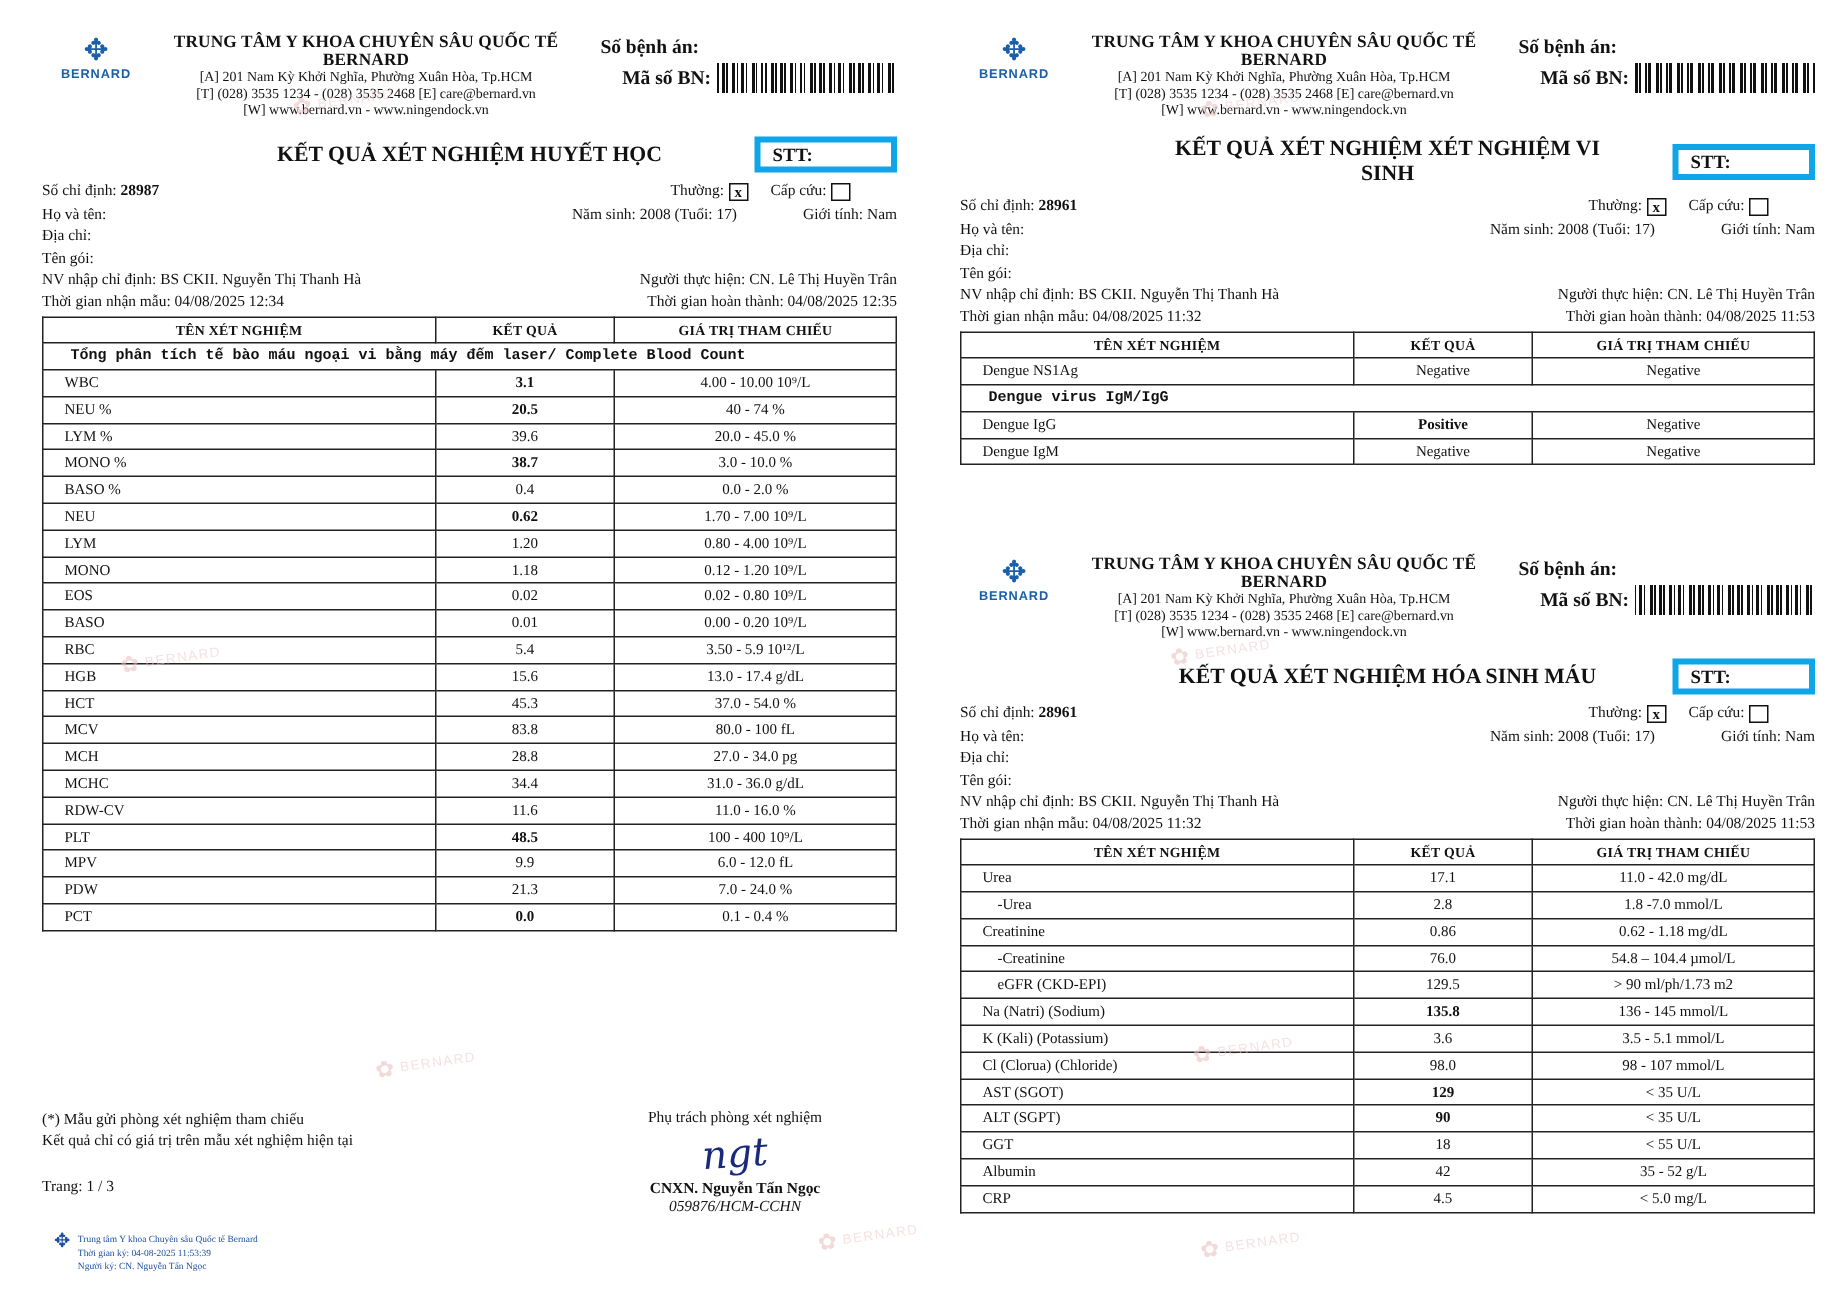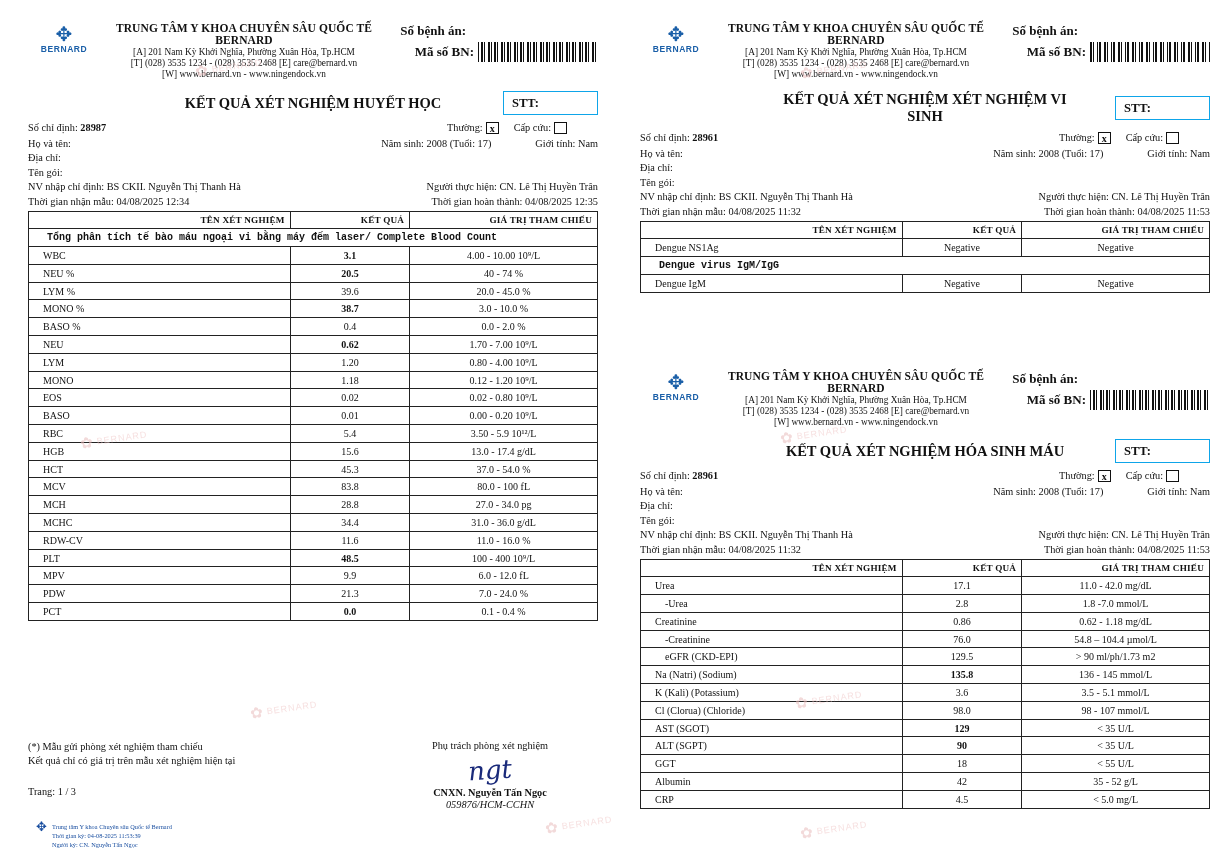--- a/index.html
+++ b/index.html
@@ -68,21 +68,21 @@
 
   .title-row {
     display: flex; align-items: center; justify-content: center;
     margin-top: 12px; position: relative; gap: 39px;
   }
   .doc-title {
     font-weight: bold; font-size: 14.5px; text-align: center;
     flex: 1;
   }
   .stt-box {
-    border: 1px solid #0ea5e9; width: 95px; height: 24px;
+    border: 4px solid #0ea5e9; width: 95px; height: 24px;
     display: flex; align-items: center; padding-left: 8px;
     font-weight: bold; font-size: 12.5px;
   }
 
   .meta { margin-top: 7px; font-size: 10.3px; }
   .meta .line { display: flex; margin-bottom: 3.5px; }
   .meta .lbl { font-weight: normal; }
   .grow { flex: 1; }
   .chk {
     display: inline-block; width: 13px; height: 12px;
@@ -92,21 +92,21 @@
   }
 
   table.res {
     width: 100%; border-collapse: collapse; margin-top: 4px;
     font-size: 10px;
   }
   table.res th, table.res td {
     border: 1px solid #222; padding: 2px 5px; height: 17.8px;
   }
   table.res th {
-    text-align: right; font-weight: bold; font-size: 9.2px;
+    text-align: center; font-weight: bold; font-size: 9.2px;
     letter-spacing: .2px;
   }
   table.res td.name { text-align: left; padding-left: 14px; }
   table.res td.name.sub { padding-left: 24px; }
   table.res td.grp { font-weight: bold; padding-left: 18px; text-align: left; font-family: Liberation Mono, monospace; }
   table.res td.val { text-align: center; }
   table.res td.ref { text-align: center; }
   .bold { font-weight: bold; }
 
   
@@ -458,20 +458,25 @@
     <tbody>
         <tr>
           <td class="name">Dengue NS1Ag</td>
           <td class="val">Negative</td>
           <td class="ref">Negative</td>
         </tr>
         <tr>
           <td class="grp" colspan="3">Dengue virus IgM/IgG</td>
         </tr>
         <tr>
+          <td class="name">Dengue IgG</td>
+          <td class="val bold">Positive</td>
+          <td class="ref">Negative</td>
+        </tr>
+        <tr>
           <td class="name">Dengue IgM</td>
           <td class="val">Negative</td>
           <td class="ref">Negative</td>
         </tr>
       </tbody>
   </table>
 </div>
 
 <div class="report" id="rep-bio" style="left:640px; top:370px; width:570px;">
 

